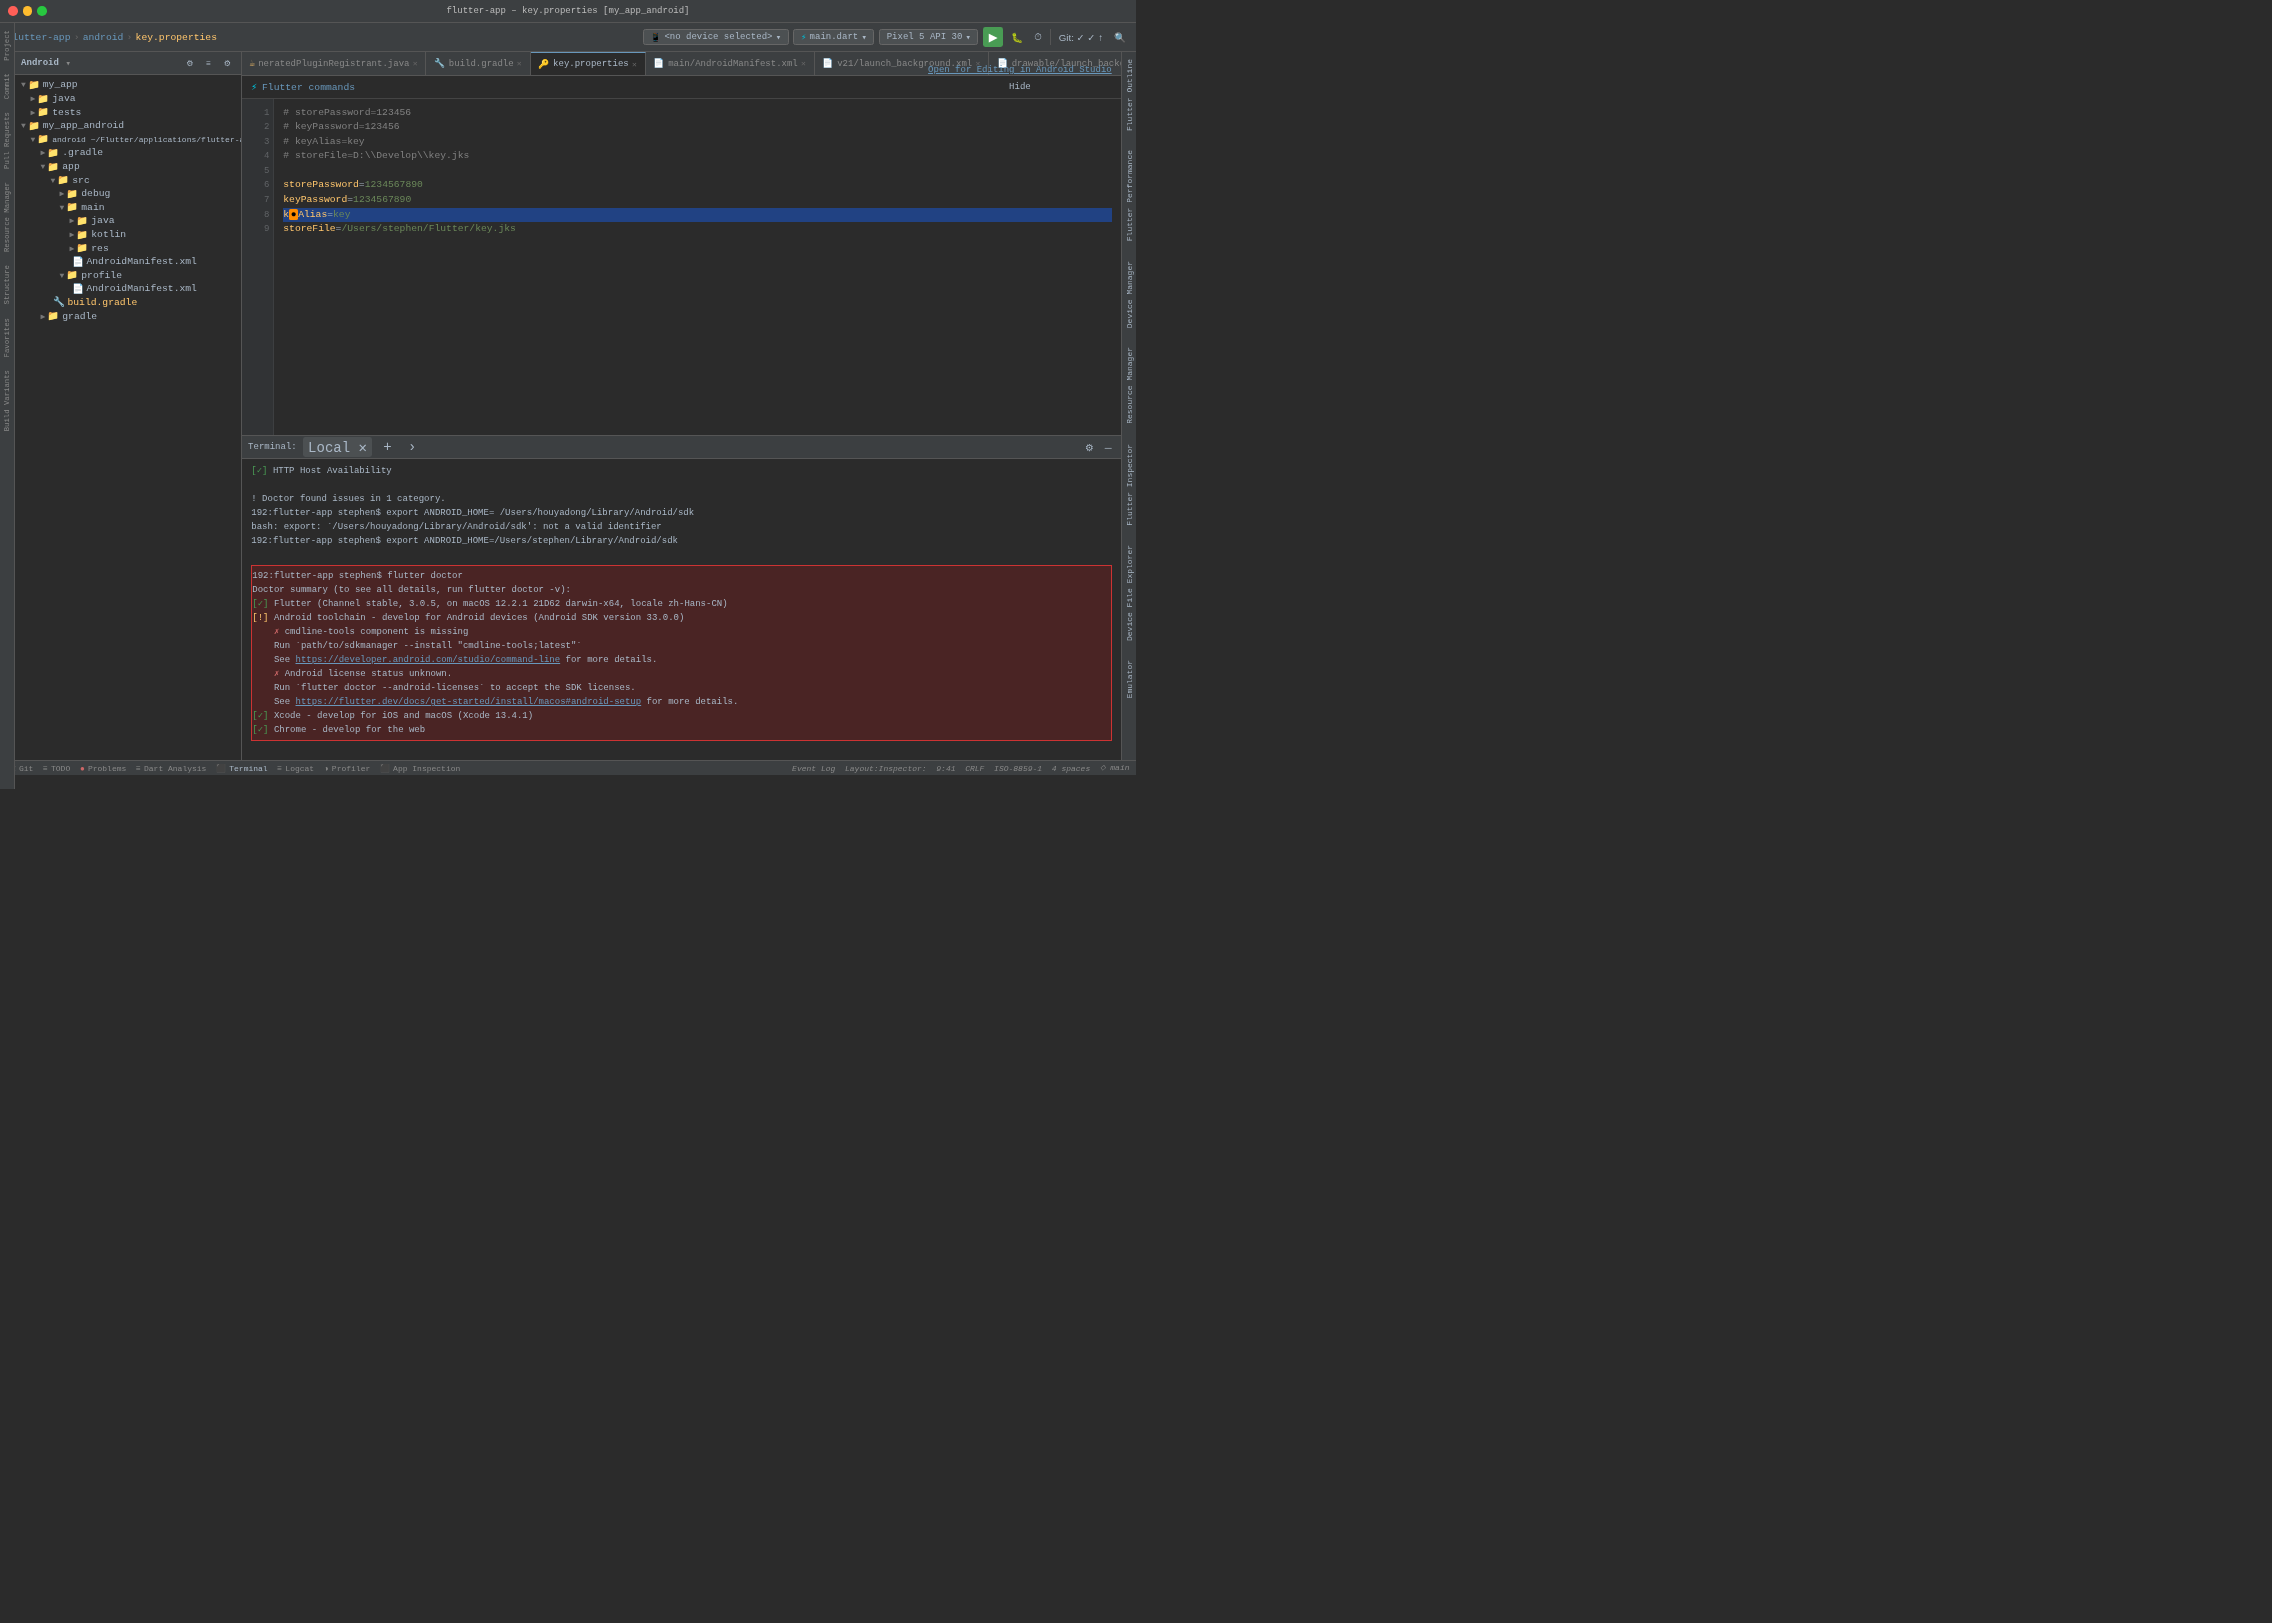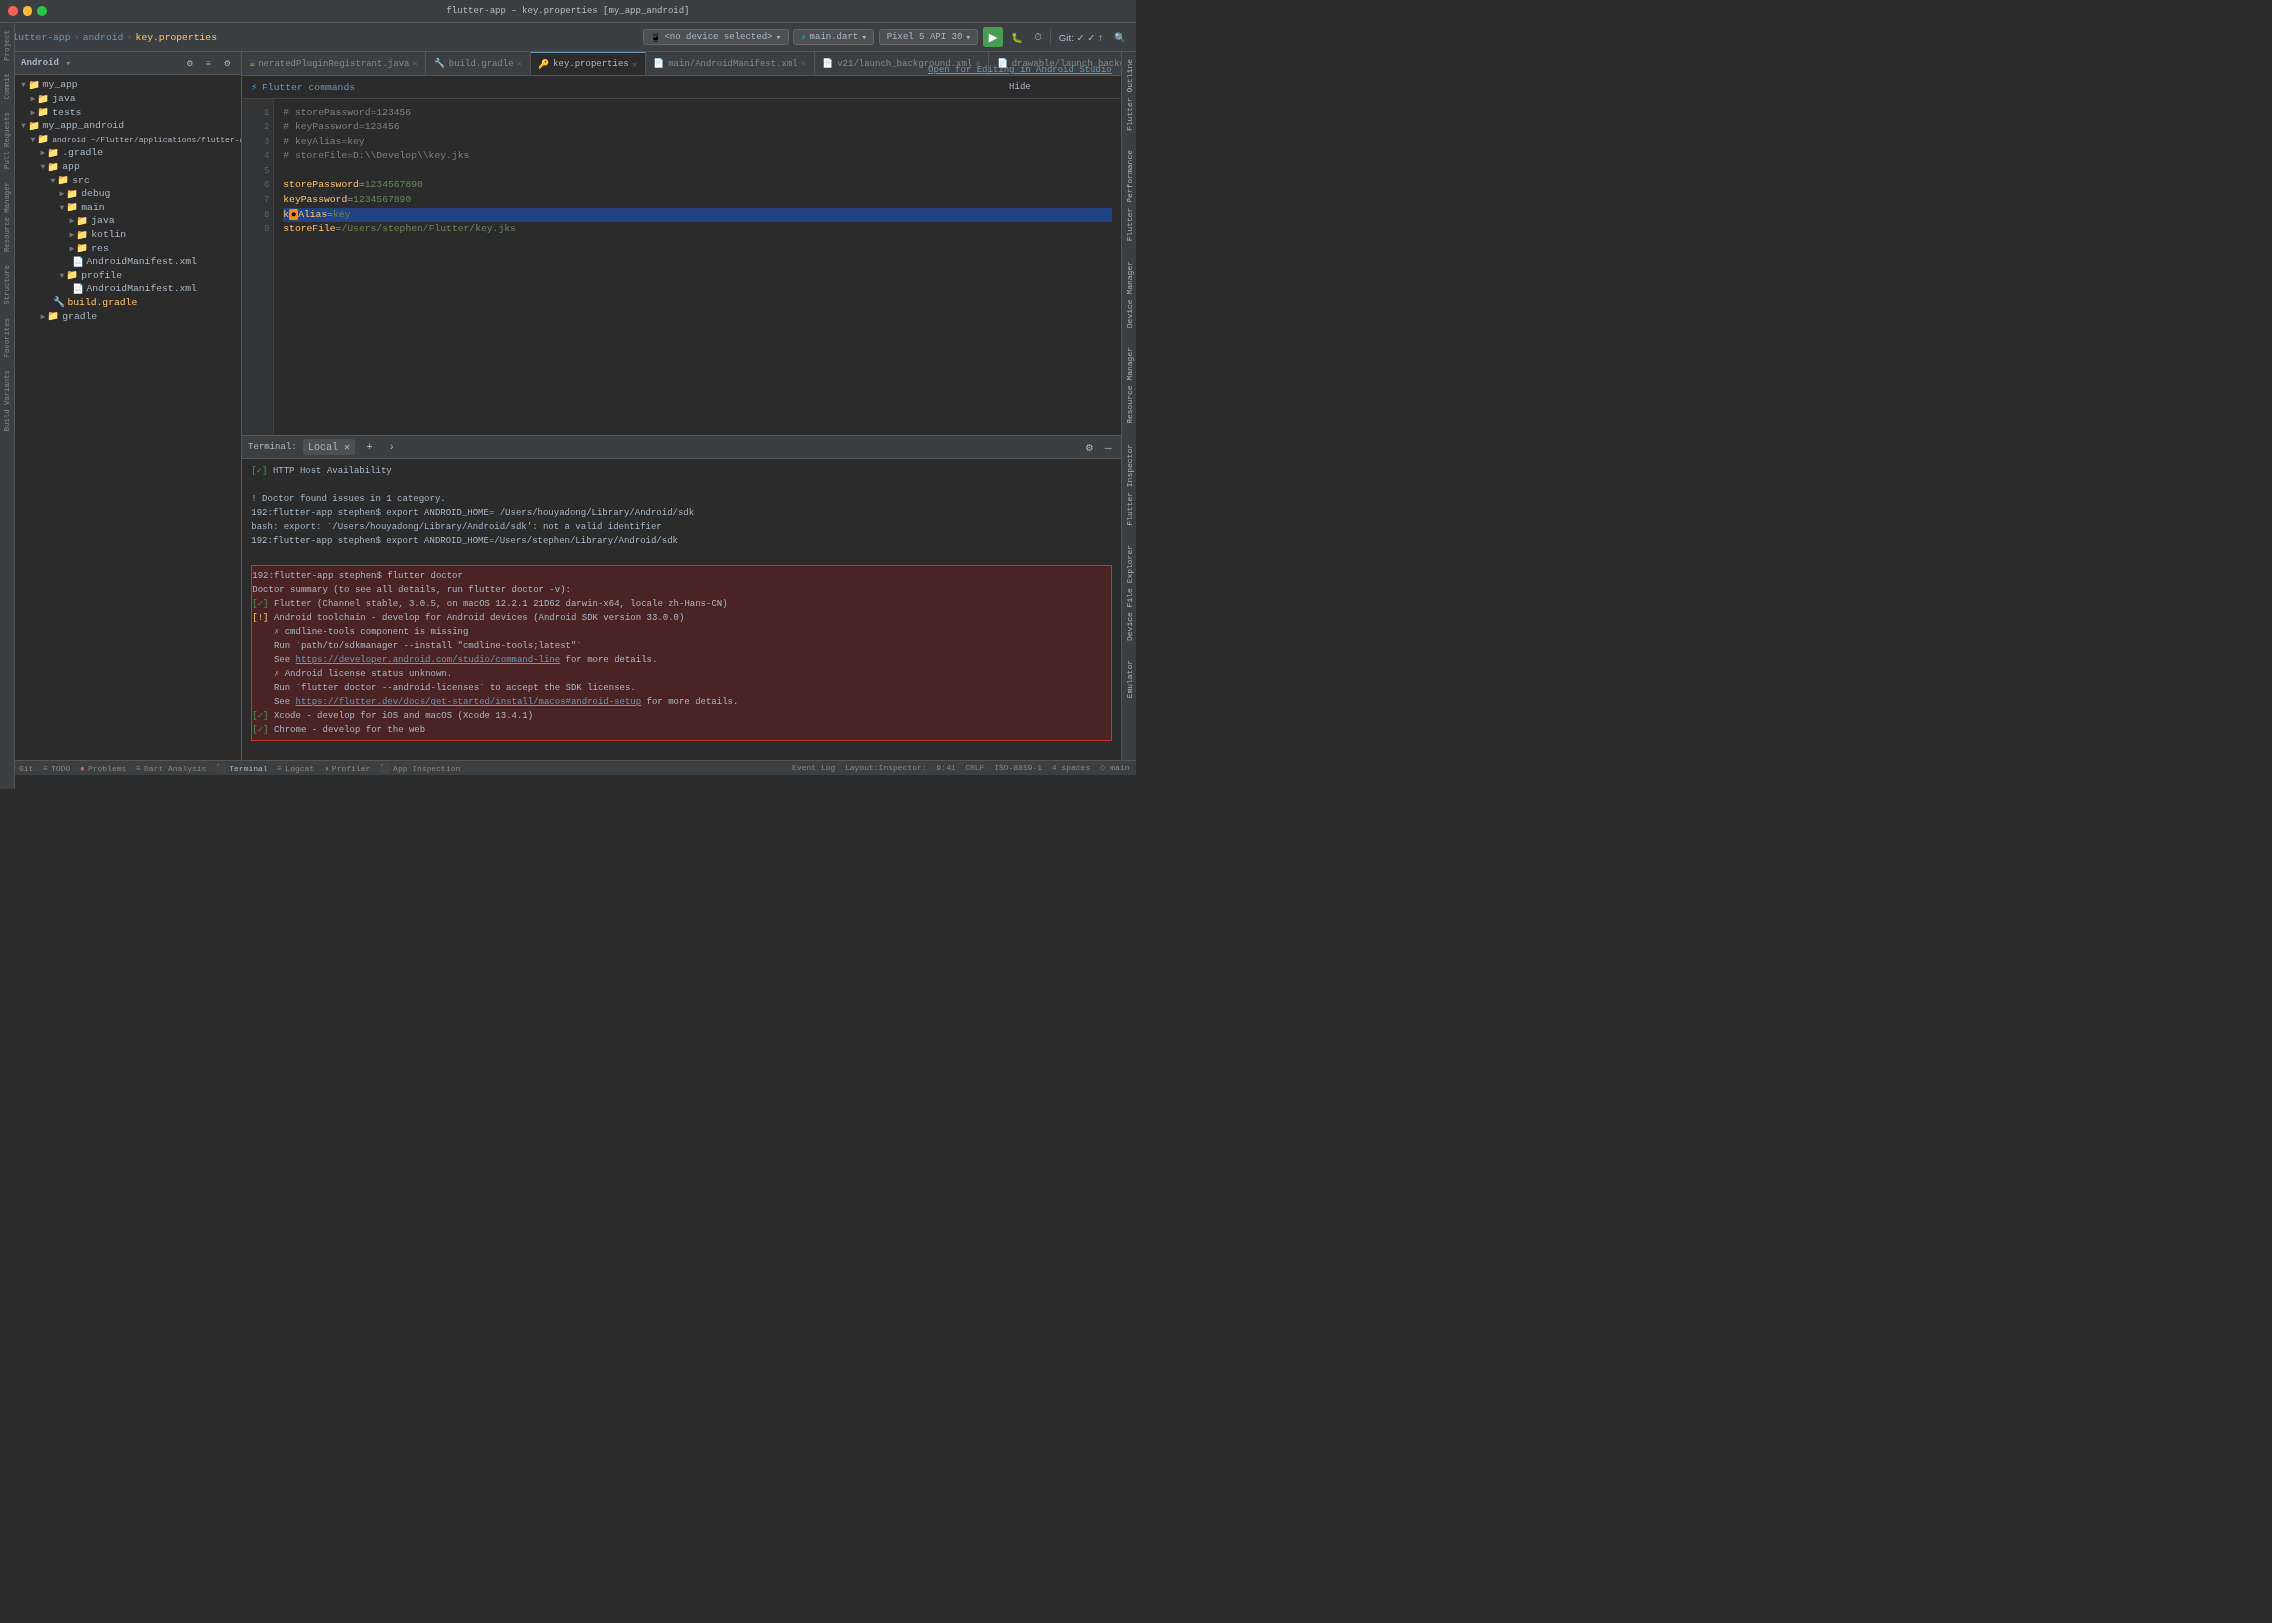--- a/index.html
+++ b/index.html
@@ -291,21 +291,21 @@
       color: #a9b7c6;
       display: flex;
       align-items: center;
       gap: 6.5px;
     }
     .terminal-tab {
       color: #a9b7c6;
       padding: 1.6px 4.9px;
       border-radius: 2.4px;
       cursor: pointer;
-      font-size: 10px;
+      font-size: 14px;
     }
     .terminal-tab.active { background: #4c5052; }
     .terminal-content {
       flex: 1;
       padding: 4.9px 9.7px;
       font-size: 9px;
       color: #a9b7c6;
       overflow-y: auto;
       line-height: 14px;
       font-family: 'Menlo', 'Monaco', 'Courier New', monospace;
@@ -332,24 +332,25 @@
       border-top: 0.8px solid #555;
       justify-content: space-between;
     }
     .bottom-left {
       display: flex;
       align-items: center;
       gap: 9.7px;
     }
     .bottom-right {
       display: flex;
-      align-items: flex-start;
+      align-items: flex-end;
       gap: 9.7px;
       font-size: 8px;
       color: #888;
+      font-style: italic;
     }
     .bottom-item {
       display: flex;
       align-items: center;
       gap: 3.2px;
       font-size: 8px;
       color: #888;
       cursor: pointer;
     }
     .bottom-item.active { color: #a9b7c6; }

